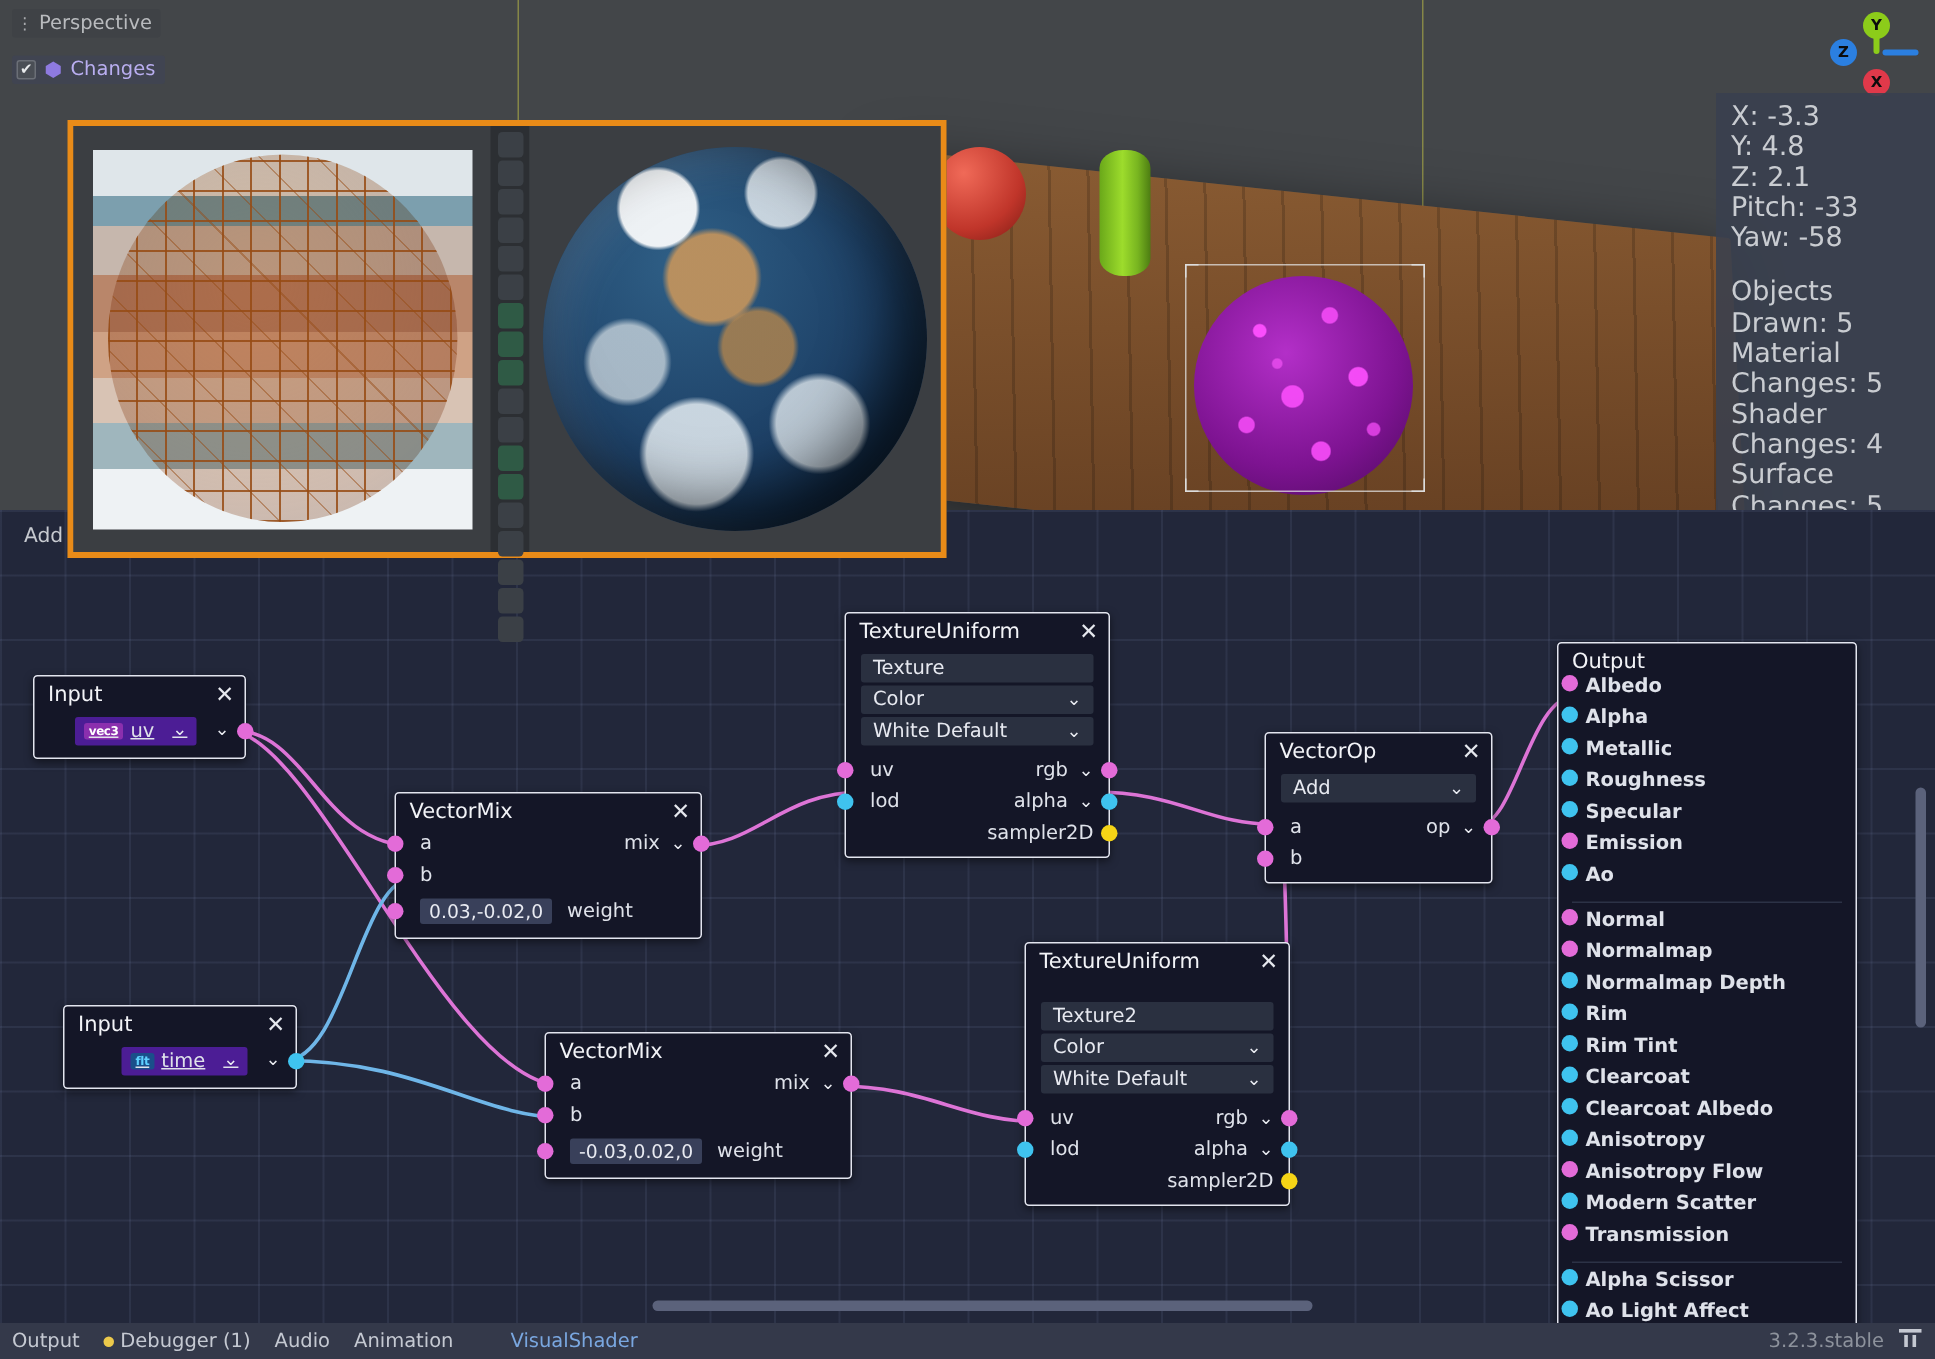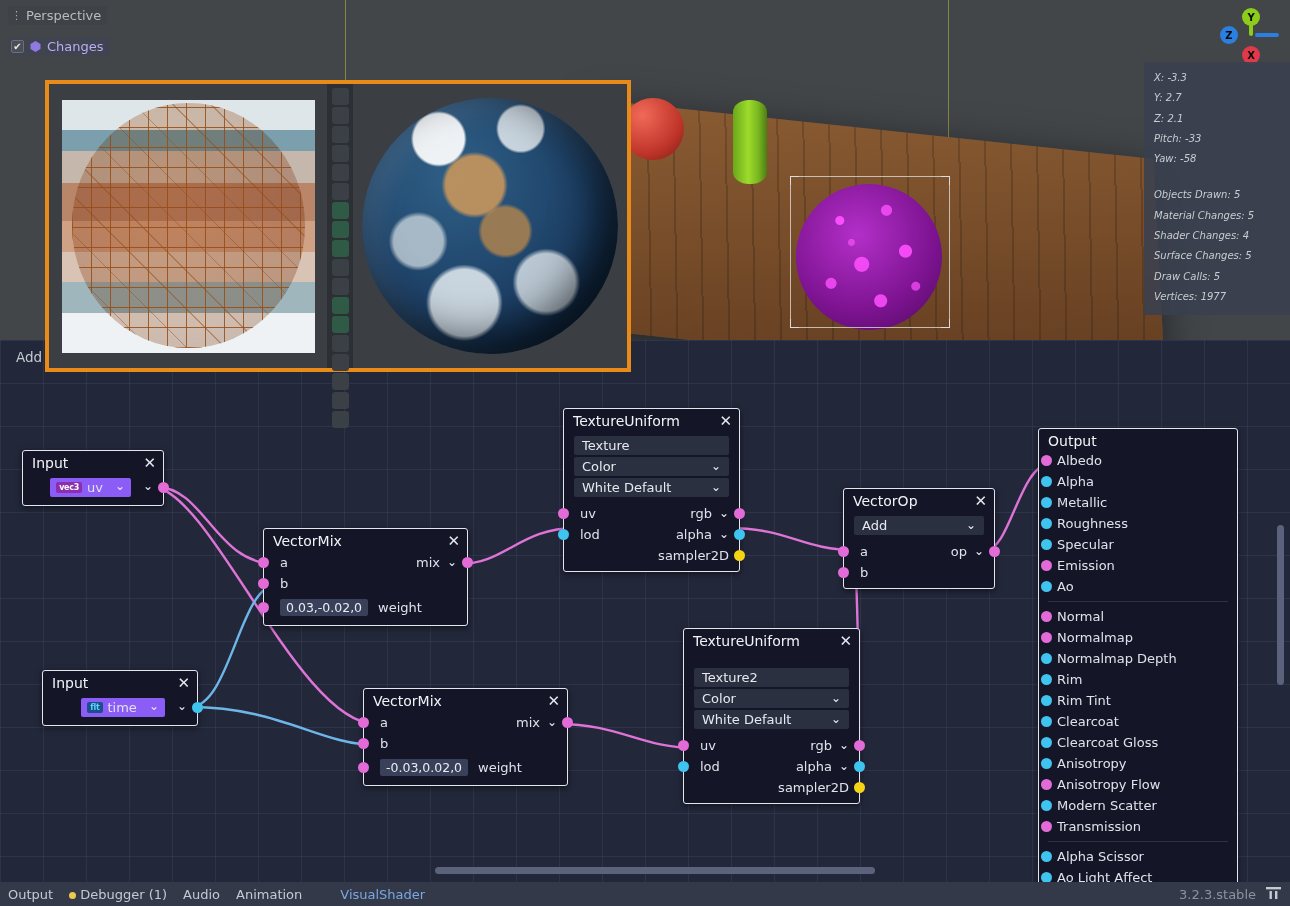--- a/index.html
+++ b/index.html
@@ -72,21 +72,21 @@
   .kebab{display:inline-block;width:10px;text-align:center;line-height:7px;font-size:11px;color:#a9abae;letter-spacing:0;}
   .chk{
     width:13px;height:13px;border-radius:2px;background:#4a4e55;border:1px solid #6b6f77;
     display:inline-flex;align-items:center;justify-content:center;color:#e8eaec;font-size:10px;line-height:1;
   }
   .mesh-ico{width:13px;height:13px;}
 
   
   #info-panel{
     position:absolute; right:0px; top:62px; width:146px; padding:6px 8px 8px 10px;
-    background:rgba(57,64,78,.88); color:#c9ccd1; font-size:10px; line-height:20.3px;font-style:italic;
+    background:rgba(57,64,78,.88); color:#c9ccd1; font-size:18px; line-height:20.3px;
   }
   #info-panel .gap{height:16px;}
 
   
   #axis-gizmo{position:absolute; right:10px; top:4px; width:58px; height:62px;}
   .ax{position:absolute;border-radius:50%;display:flex;align-items:center;justify-content:center;
       font-size:10px;font-weight:bold;color:#0c0c0c;}
   .ax-line{position:absolute;height:4px;border-radius:2px;}
 
   
@@ -185,24 +185,24 @@
   }
   .valbox{
     background:#39405a;color:#e9ebf2;font-size:12.5px;padding:1px 6px;border-radius:2px;
     margin-left:6px;min-width:84px;
   }
   .badge{
     font-size:8px;font-weight:bold;color:#fff;padding:1px 3px;border-radius:2px;letter-spacing:-.3px;
   }
   .badge.vec{background:#8b2fae;} .badge.flt{background:#1a4f8a;color:#5fd0ff;}
   .inline-sel{
-    display:flex;align-items:center;gap:5px;background:#8b5cf6;border-radius:2px;padding:2px 6px;
+    display:flex;align-items:center;gap:5px;background:#4c1d95;border-radius:2px;padding:2px 6px;text-decoration:underline;
   }
   .sep-line{height:1px;background:#2c3246;margin:4px 9px;}
-  .out-row{display:flex;align-items:center;height:21px;padding:0 10px 0 10px;position:relative;}
+  .out-row{display:flex;height:21px;padding:0 10px 0 10px;position:relative;font-weight:bold;}
   .out-row .dot{width:11px;height:11px;border-radius:50%;position:absolute;left:-6px;}
   .out-row span{margin-left:8px;}
 
   
   .sbar{position:absolute;background:#5b627b;border-radius:5px;}
   #status-bar{
     position:absolute;left:0;bottom:0;width:1290px;height:24px;background:#34394a;
     display:flex;align-items:center;padding:0 8px;color:#c5c9d2;font-size:13px;gap:16px;
   }
   #status-bar .right{margin-left:auto;display:flex;align-items:center;gap:9px;}
@@ -247,21 +247,21 @@
     <div id="axis-gizmo">
       <div class="ax-line" style="left:33px;top:29px;width:24px;background:#2b7fe0;"></div>
       <div class="ax-line" style="left:27px;top:14px;width:4px;height:18px;background:#8ccc1a;border-radius:2px;"></div>
       <div class="ax" style="left:20px;top:4px;width:18px;height:18px;background:#8ccc1a;">Y</div>
       <div class="ax" style="left:-2px;top:22px;width:18px;height:18px;background:#2b7fe0;">Z</div>
       <div class="ax" style="left:20px;top:42px;width:18px;height:18px;background:#e0394a;">X</div>
     </div>
 
     <div id="info-panel">
       <div>X: -3.3</div>
-      <div>Y: 2.7</div>
+      <div>Y: 4.8</div>
       <div>Z: 2.1</div>
       <div>Pitch: -33</div>
       <div>Yaw: -58</div>
       <div class="gap"></div>
       <div>Objects Drawn: 5</div>
       <div>Material Changes: 5</div>
       <div>Shader Changes: 4</div>
       <div>Surface Changes: 5</div>
       <div>Draw Calls: 5</div>
       <div>Vertices: 1977</div>
@@ -546,21 +546,21 @@
           <div class="out-row">
             <span class="dot" style="background: rgb(63, 195, 239);"></span>
             <span>Rim Tint</span>
           </div>
           <div class="out-row">
             <span class="dot" style="background: rgb(63, 195, 239);"></span>
             <span>Clearcoat</span>
           </div>
           <div class="out-row">
             <span class="dot" style="background: rgb(63, 195, 239);"></span>
-            <span>Clearcoat Gloss</span>
+            <span>Clearcoat Albedo</span>
           </div>
           <div class="out-row">
             <span class="dot" style="background: rgb(63, 195, 239);"></span>
             <span>Anisotropy</span>
           </div>
           <div class="out-row">
             <span class="dot" style="background: rgb(227, 107, 216);"></span>
             <span>Anisotropy Flow</span>
           </div>
           <div class="out-row">

